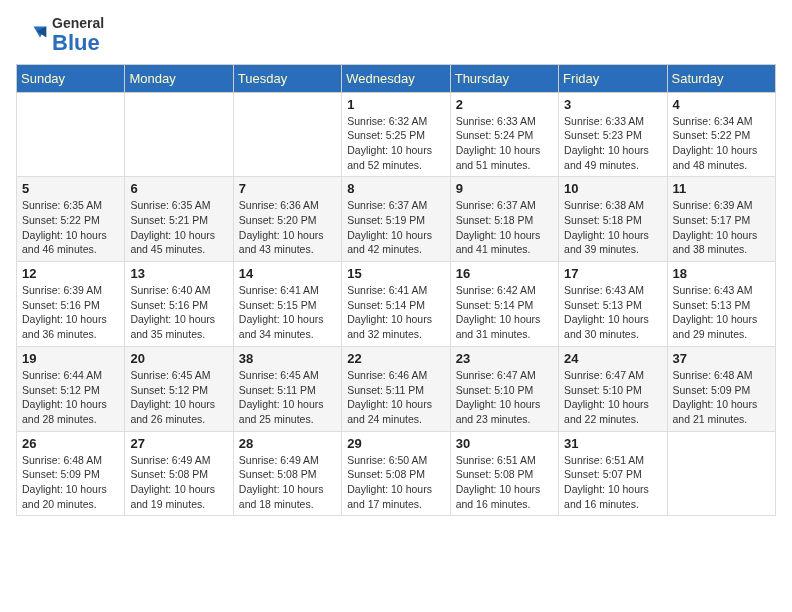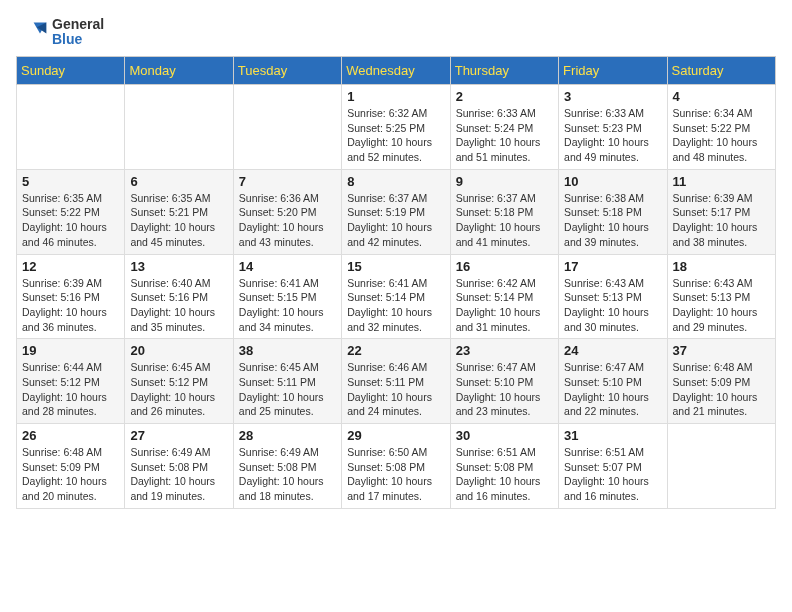--- a/index.html
+++ b/index.html
@@ -25,21 +25,21 @@
       display: flex;
       flex-direction: column;
       line-height: 1.1;
     }
     .logo-general {
       font-size: 14px;
       font-weight: bold;
       color: #333;
     }
     .logo-blue {
-      font-size: 14px;
+      font-size: 22px;
       font-weight: bold;
       color: #2a6ebb;
     }
     .logo-icon {
       width: 32px;
       height: 32px;
     }
     .title-block {
       text-align: right;
     }
@@ -52,21 +52,21 @@
       font-size: 16px;
       color: #444;
     }
     .calendar {
       width: 100%;
       border-collapse: collapse;
       font-size: 11px;
     }
     .calendar th {
       background: #2a6ebb;
-      color: #fde047;
+      color: #fef9c3;
       padding: 6px 4px;
       text-align: left;
       font-size: 13px;
       font-weight: normal;
       border: 1px solid #ccc;
     }
     .calendar td {
       vertical-align: top;
       padding: 4px 5px;
       border: 1px solid #ddd;

